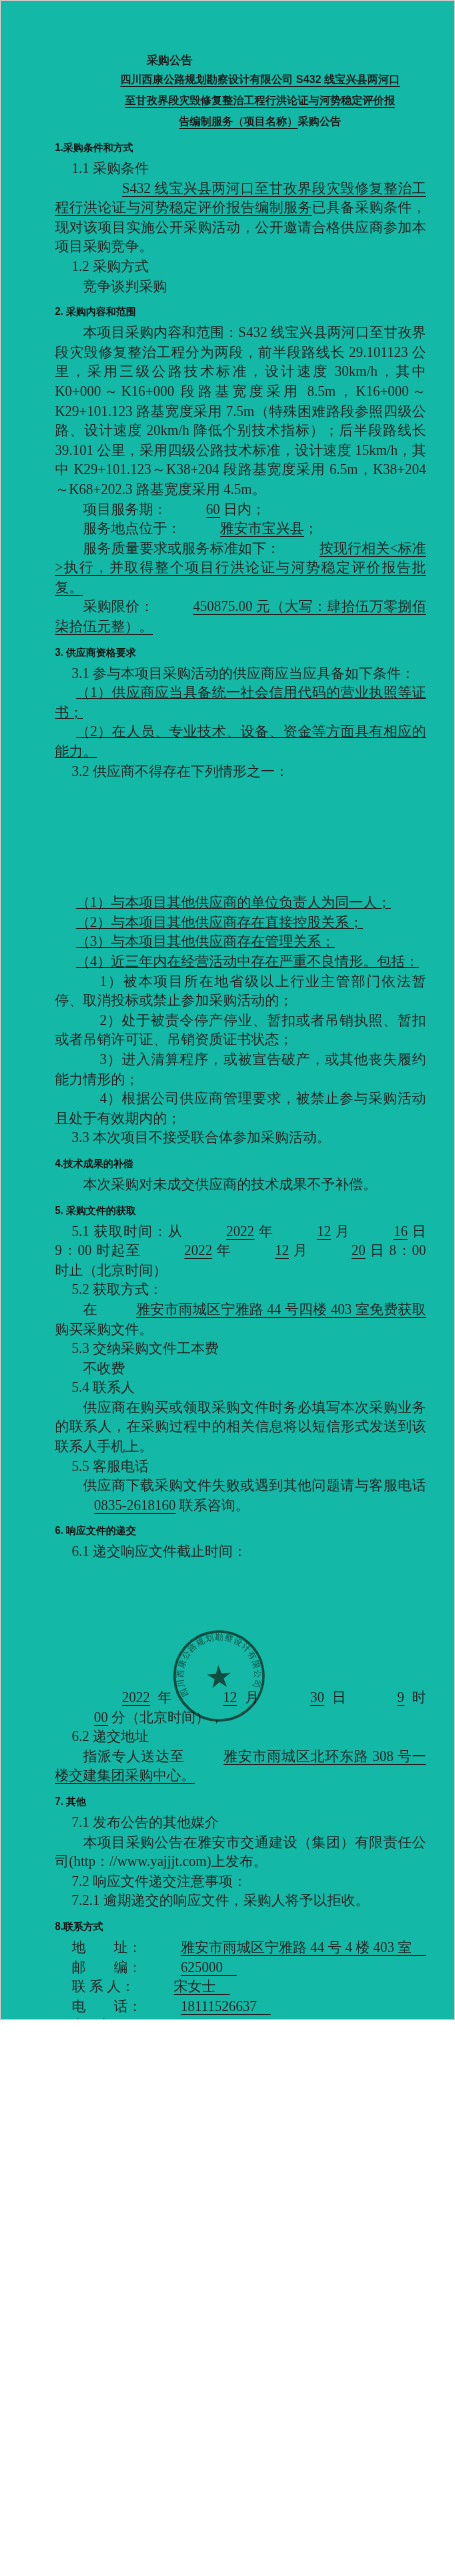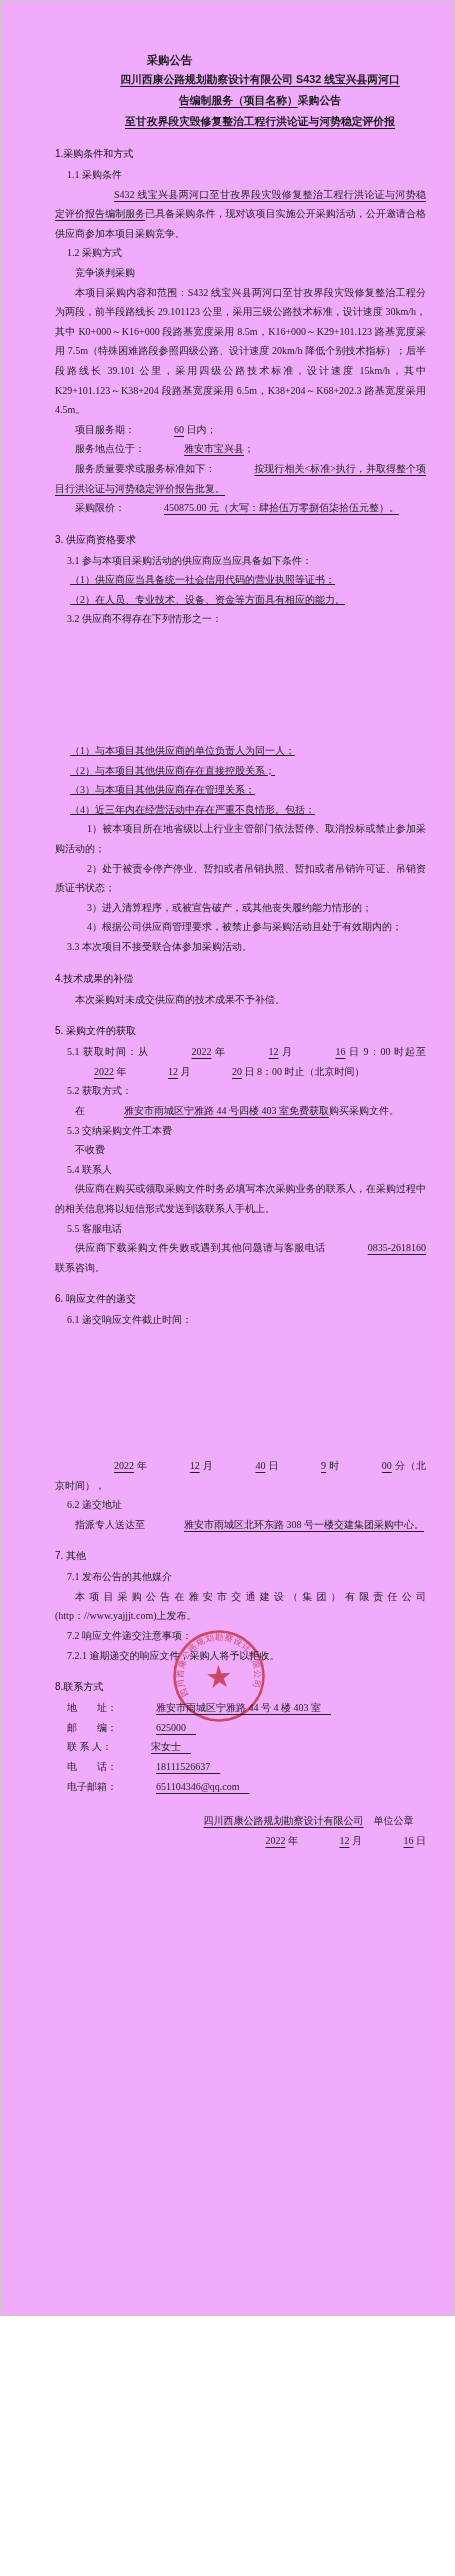--- a/index.html
+++ b/index.html
@@ -1,36 +1,36 @@
 <!DOCTYPE html>
 <html style="font-size:9px"><head>
 <meta charset="utf-8">
 <style>
   html,body{margin:0;padding:0;background:#ffffff;}
   .page{
-    position:relative;width:455px;height:2316px;margin:0;
-    background:#f0abfc;border:0.6px solid #c9c9c6;box-sizing:border-box;
+    position:relative;width:455px;height:2020px;margin:0;
+    background:#14b8a6;border:0.6px solid #c9c9c6;box-sizing:border-box;
     font-family:"Liberation Serif","DejaVu Serif",serif;color:#232323;
     overflow:hidden;
   }
   .doc{position:absolute;left:54px;top:50px;width:371px;}
   .doc-title{
     font-family:"Liberation Sans","DejaVu Sans",sans-serif;
     font-weight:bold;font-size:11.4px;line-height:18px;text-align:center;
     margin-right:142px;color:#1c1c1c;
   }
   .doc-subtitle{
     font-family:"Liberation Sans","DejaVu Sans",sans-serif;
     font-weight:bold;font-size:10.8px;line-height:21px;text-align:center;color:#1c1c1c;
   }
   .u{text-decoration:underline;text-underline-offset:2.8px;text-decoration-thickness:0.6px;padding-left:39px;}
-  .blk{font-size:10px;line-height:19.6px;margin:0;text-align:justify;}
+  .blk{font-size:14px;line-height:19.6px;margin:0;text-align:justify;}
   .h2{
-    font-family:"Liberation Sans","DejaVu Sans",sans-serif;font-weight:normal;
-    font-size:10px;line-height:23px;margin-top:10px;text-align:left;color:#111;
+    font-family:"Liberation Sans","DejaVu Sans",sans-serif;font-weight:bold;
+    font-size:10px;line-height:23px;margin-top:4px;text-align:left;color:#111;
   }
   .sub{text-indent:1.2em;}
   .p{text-indent:2em;}
   .item1{text-indent:1.5em;text-decoration:underline;}
   .item2{text-indent:3.2em;}
   .contact{margin-left:1.2em;}
   .sign1{margin-left:97px;text-align:center;}
   .sign2{margin-left:161px;text-align:right;}
   .gap{width:100%;}
   .stamp{
@@ -39,28 +39,29 @@
     transform:rotate(-4deg);
   }
 </style>
 </head>
 <body>
 
 <div class="page">
   <div class="doc">
     <div class="doc-title">采购公告</div>
     <div class="doc-subtitle"><span class="u">四川西康公路规划勘察设计有限公司 S432 线宝兴县两河口</span></div>
+    <div class="doc-subtitle"><span class="u">至甘孜界段灾毁修复整治工程行洪论证与河势稳定评价报</span></div>
     <div class="doc-subtitle"><span class="u">告编制服务（项目名称）</span><span>采购公告</span></div>
-    <div class="doc-subtitle"><span class="u">至甘孜界段灾毁修复整治工程行洪论证与河势稳定评价报</span></div>
     <div>
         <div class="blk h2"><span>1.采购条件和方式</span></div>
         <div class="blk sub"><span>1.1 采购条件</span></div>
         <div class="blk p"><span class="u">S432 线宝兴县两河口至甘孜界段灾毁修复整治工程行洪论证与河势稳定评价报告编制服务</span><span>已具备采购条件，现对该项目实施公开采购活动，公开邀请合格供应商参加本项目采购竞争。</span></div>
         <div class="blk sub"><span>1.2 采购方式</span></div>
         <div class="blk p"><span>竞争谈判采购</span></div>
+        <div class="blk h2"><span>2. 采购内容和范围</span></div>
         <div class="blk p"><span>本项目采购内容和范围：S432 线宝兴县两河口至甘孜界段灾毁修复整治工程分为两段，前半段路线长 29.101123 公里，采用三级公路技术标准，设计速度 30km/h，其中 K0+000～K16+000 段路基宽度采用 8.5m，K16+000～K29+101.123 路基宽度采用 7.5m（特殊困难路段参照四级公路、设计速度 20km/h 降低个别技术指标）；后半段路线长 39.101 公里，采用四级公路技术标准，设计速度 15km/h，其中 K29+101.123～K38+204 段路基宽度采用 6.5m，K38+204～K68+202.3 路基宽度采用 4.5m。</span></div>
         <div class="blk p"><span>项目服务期：</span><span class="u">60</span><span> 日内；</span></div>
         <div class="blk p"><span>服务地点位于：</span><span class="u">雅安市宝兴县</span><span>；</span></div>
         <div class="blk p"><span>服务质量要求或服务标准如下：</span><span class="u">按现行相关&lt;标准&gt;执行，并取得整个项目行洪论证与河势稳定评价报告批复。</span></div>
         <div class="blk p"><span>采购限价：</span><span class="u">450875.00 元（大写：肆拾伍万零捌佰柒拾伍元整）。</span></div>
         <div class="blk h2"><span>3. 供应商资格要求</span></div>
         <div class="blk sub"><span>3.1 参与本项目采购活动的供应商应当应具备如下条件：</span></div>
         <div class="blk item1"><span>（1）供应商应当具备统一社会信用代码的营业执照等证书；</span></div>
         <div class="blk item1"><span>（2）在人员、专业技术、设备、资金等方面具有相应的能力。</span></div>
         <div class="blk sub"><span>3.2 供应商不得存在下列情形之一：</span></div>
@@ -82,21 +83,21 @@
         <div class="blk p"><span>在</span><span class="u">雅安市雨城区宁雅路 44 号四楼 403 室免费获取</span><span>购买采购文件。</span></div>
         <div class="blk sub"><span>5.3 交纳采购文件工本费</span></div>
         <div class="blk p"><span>不收费</span></div>
         <div class="blk sub"><span>5.4 联系人</span></div>
         <div class="blk p"><span>供应商在购买或领取采购文件时务必填写本次采购业务的联系人，在采购过程中的相关信息将以短信形式发送到该联系人手机上。</span></div>
         <div class="blk sub"><span>5.5 客服电话</span></div>
         <div class="blk p"><span>供应商下载采购文件失败或遇到其他问题请与客服电话 </span><span class="u">0835-2618160</span><span> 联系咨询。</span></div>
         <div class="blk h2"><span>6. 响应文件的递交</span></div>
         <div class="blk sub"><span>6.1 递交响应文件截止时间：</span></div>
         <div class="gap" style="height: 126px;"></div>
-        <div class="blk p"><span class="u">2022</span><span> 年 </span><span class="u">12</span><span> 月 </span><span class="u">40</span><span> 日 </span><span class="u">9</span><span> 时 </span><span class="u">00</span><span> 分（北京时间），</span></div>
+        <div class="blk p"><span class="u">2022</span><span> 年 </span><span class="u">12</span><span> 月 </span><span class="u">30</span><span> 日 </span><span class="u">9</span><span> 时 </span><span class="u">00</span><span> 分（北京时间），</span></div>
         <div class="blk sub"><span>6.2 递交地址</span></div>
         <div class="blk p"><span>指派专人送达至</span><span class="u">雅安市雨城区北环东路 308 号一楼交建集团采购中心。</span></div>
         <div class="blk h2"><span>7. 其他</span></div>
         <div class="blk sub"><span>7.1 发布公告的其他媒介</span></div>
         <div class="blk p"><span>本项目采购公告在雅安市交通建设（集团）有限责任公司(http：//www.yajjjt.com)上发布。</span></div>
         <div class="blk sub"><span>7.2 响应文件递交注意事项：</span></div>
         <div class="blk sub"><span>7.2.1 逾期递交的响应文件，采购人将予以拒收。</span></div>
         <div class="blk h2"><span>8.联系方式</span></div>
         <div class="blk contact"><span>地　　址：</span><span class="u">雅安市雨城区宁雅路 44 号 4 楼 403 室　</span></div>
         <div class="blk contact"><span>邮　　编：</span><span class="u">625000　</span></div>

